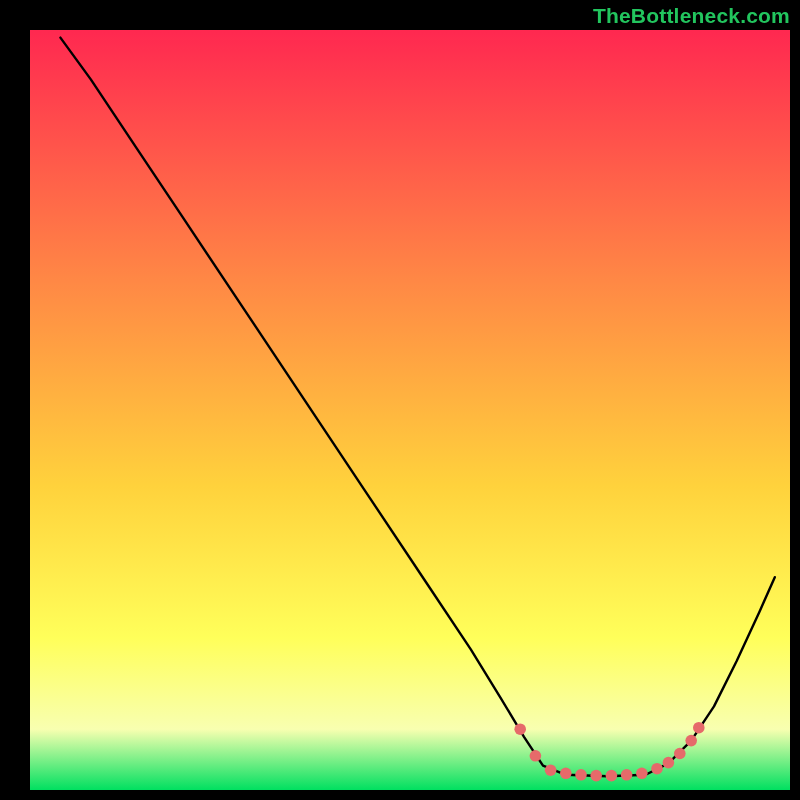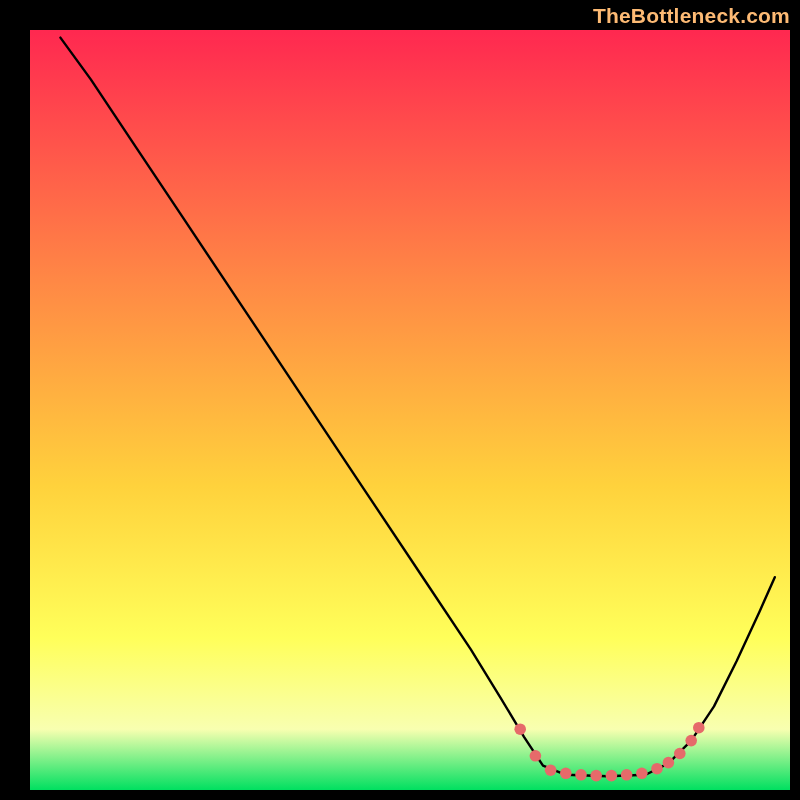--- a/index.html
+++ b/index.html
@@ -13,21 +13,21 @@
   }
   .stage {
     position: relative;
     width: 800px;
     height: 800px;
   }
   .watermark {
     position: absolute;
     top: 4px;
     right: 10px;
-    color: #fdba74;
+    color: #22c55e;
     font-size: 21px;
     font-weight: 600;
     letter-spacing: 0.2px;
     z-index: 5;
     user-select: none;
   }
   svg {
     position: absolute;
     left: 0;
     top: 0;

